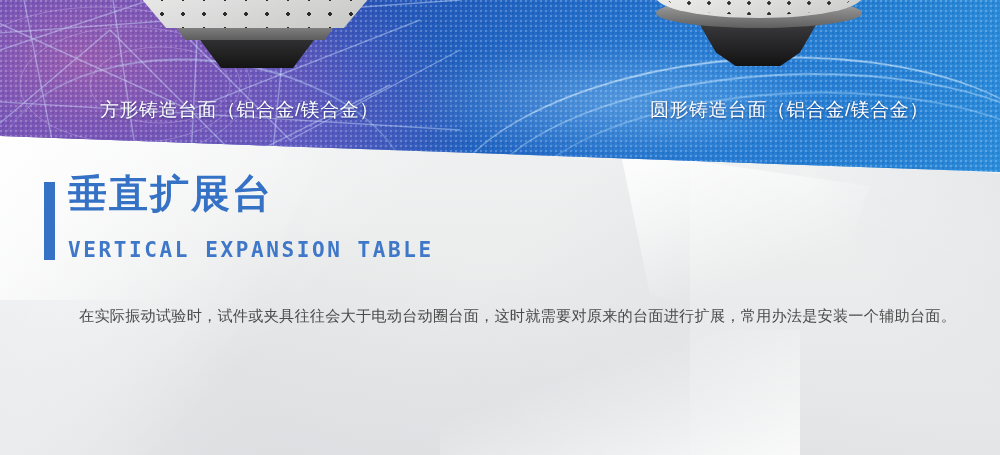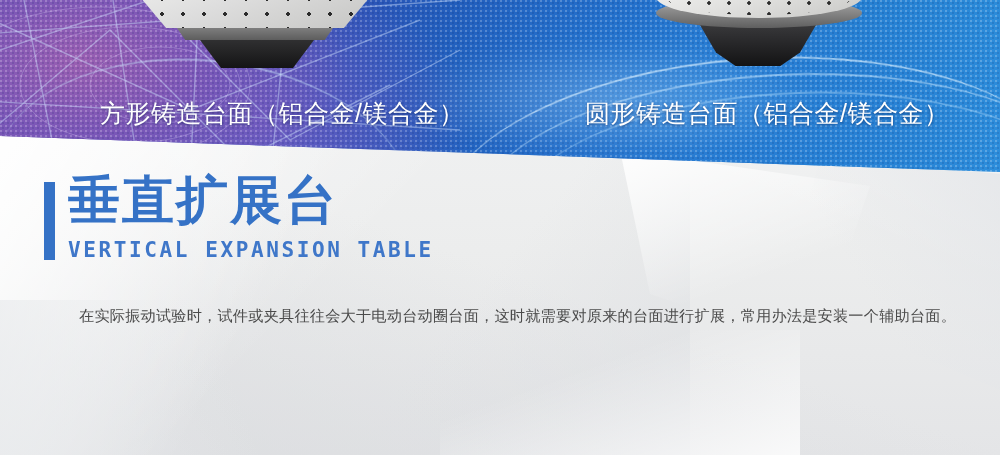--- a/index.html
+++ b/index.html
@@ -144,36 +144,36 @@
   .p2-holes {
     position:absolute; left:26px; top:19px; width:186px; height:36px;
     border-radius:50%;
     background-image:radial-gradient(circle at 3px 2px, #1a1a1a 1.5px, transparent 2px);
     background-size:20px 11px;
     opacity:.9;
   }
 
   .caption {
     position:absolute; top:97px;
-    font-size:25px; color:#ffffff; letter-spacing:.5px;
+    font-size:19px; color:#ffffff; letter-spacing:.5px;
     text-shadow:0 1px 3px rgba(0,20,70,.55);
     white-space:nowrap;
   }
   .cap1 { left:100px; }
-  .cap2 { left:585px; }
+  .cap2 { left:650px; }
 
   
   .title-block { position:absolute; left:44px; top:178px; }
   .accent-bar {
     position:absolute; left:0; top:4px; width:11px; height:78px;
     background:#3572c6;
   }
   .title-main {
     position:absolute; left:24px; top:-4px;
-    font-size:52px; font-weight:bold; color:#3572c6;
+    font-size:39px; font-weight:bold; color:#3572c6;
     letter-spacing:2px; line-height:1; white-space:nowrap;
   }
   .title-sub {
     position:absolute; left:24px; top:60px;
     font-family:"DejaVu Sans Mono","Liberation Mono",monospace;
     font-size:21px; color:#3f77c9; letter-spacing:2.6px;
     white-space:nowrap;
     font-weight:bold;
   }
 

